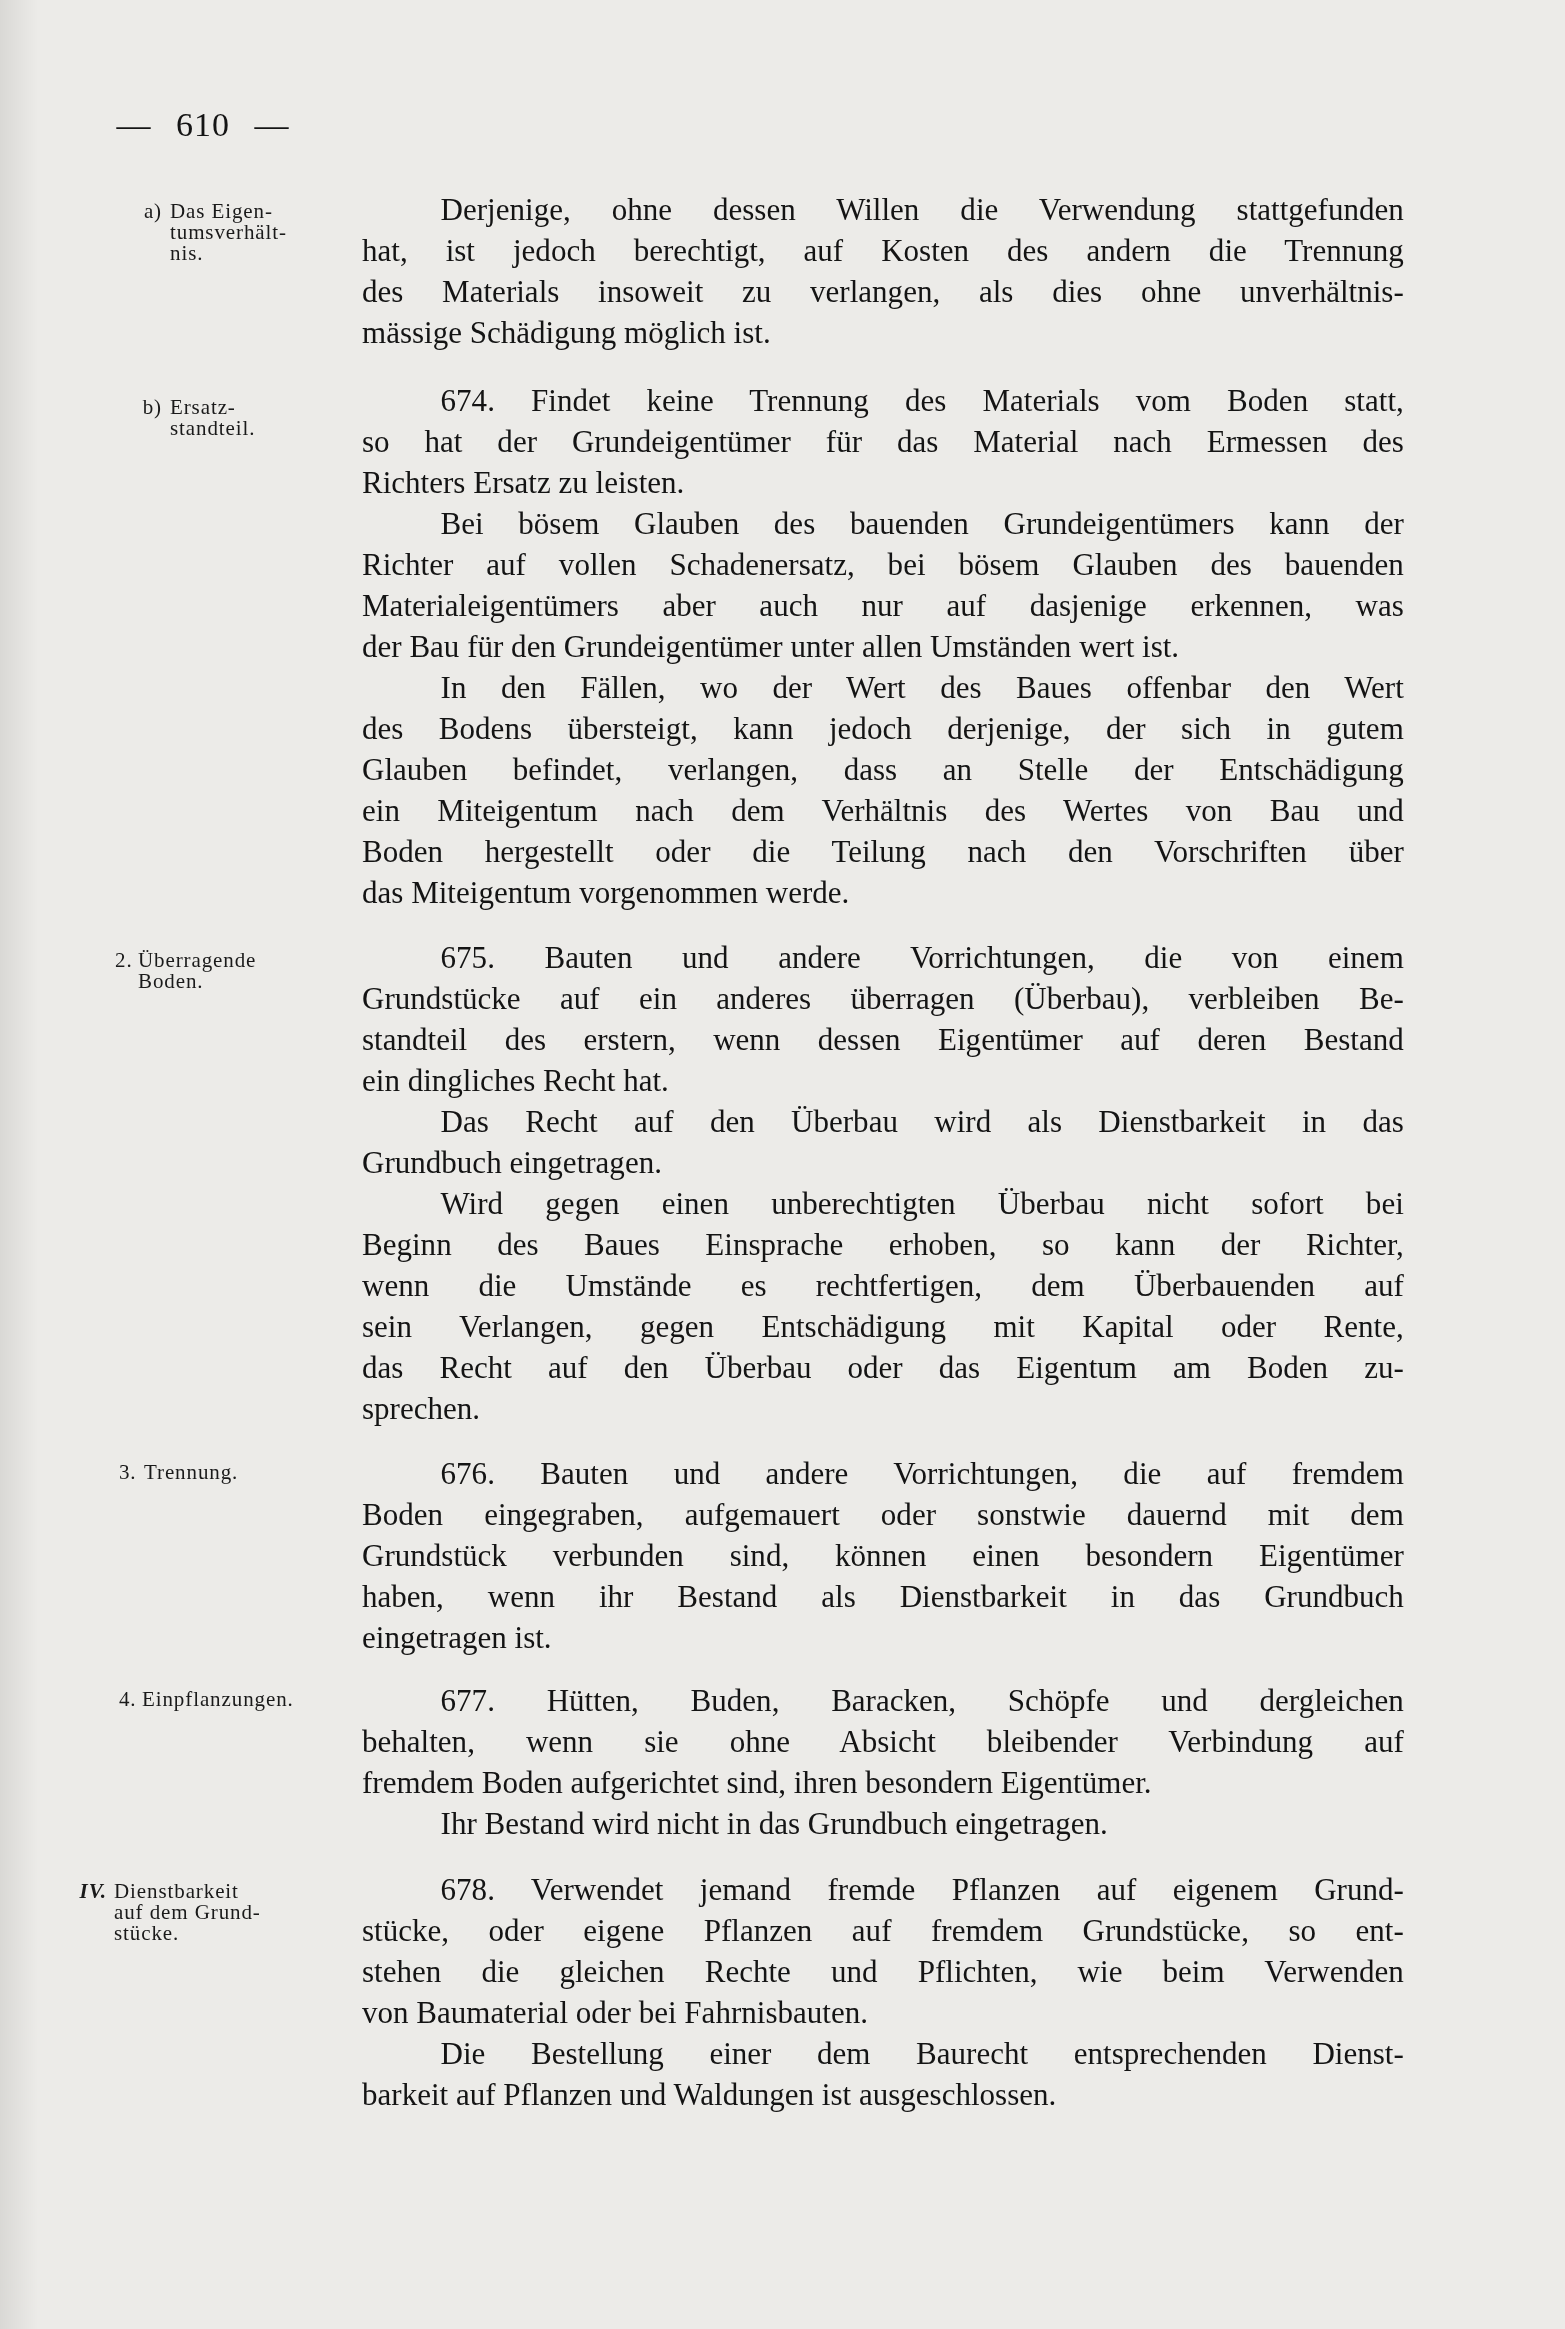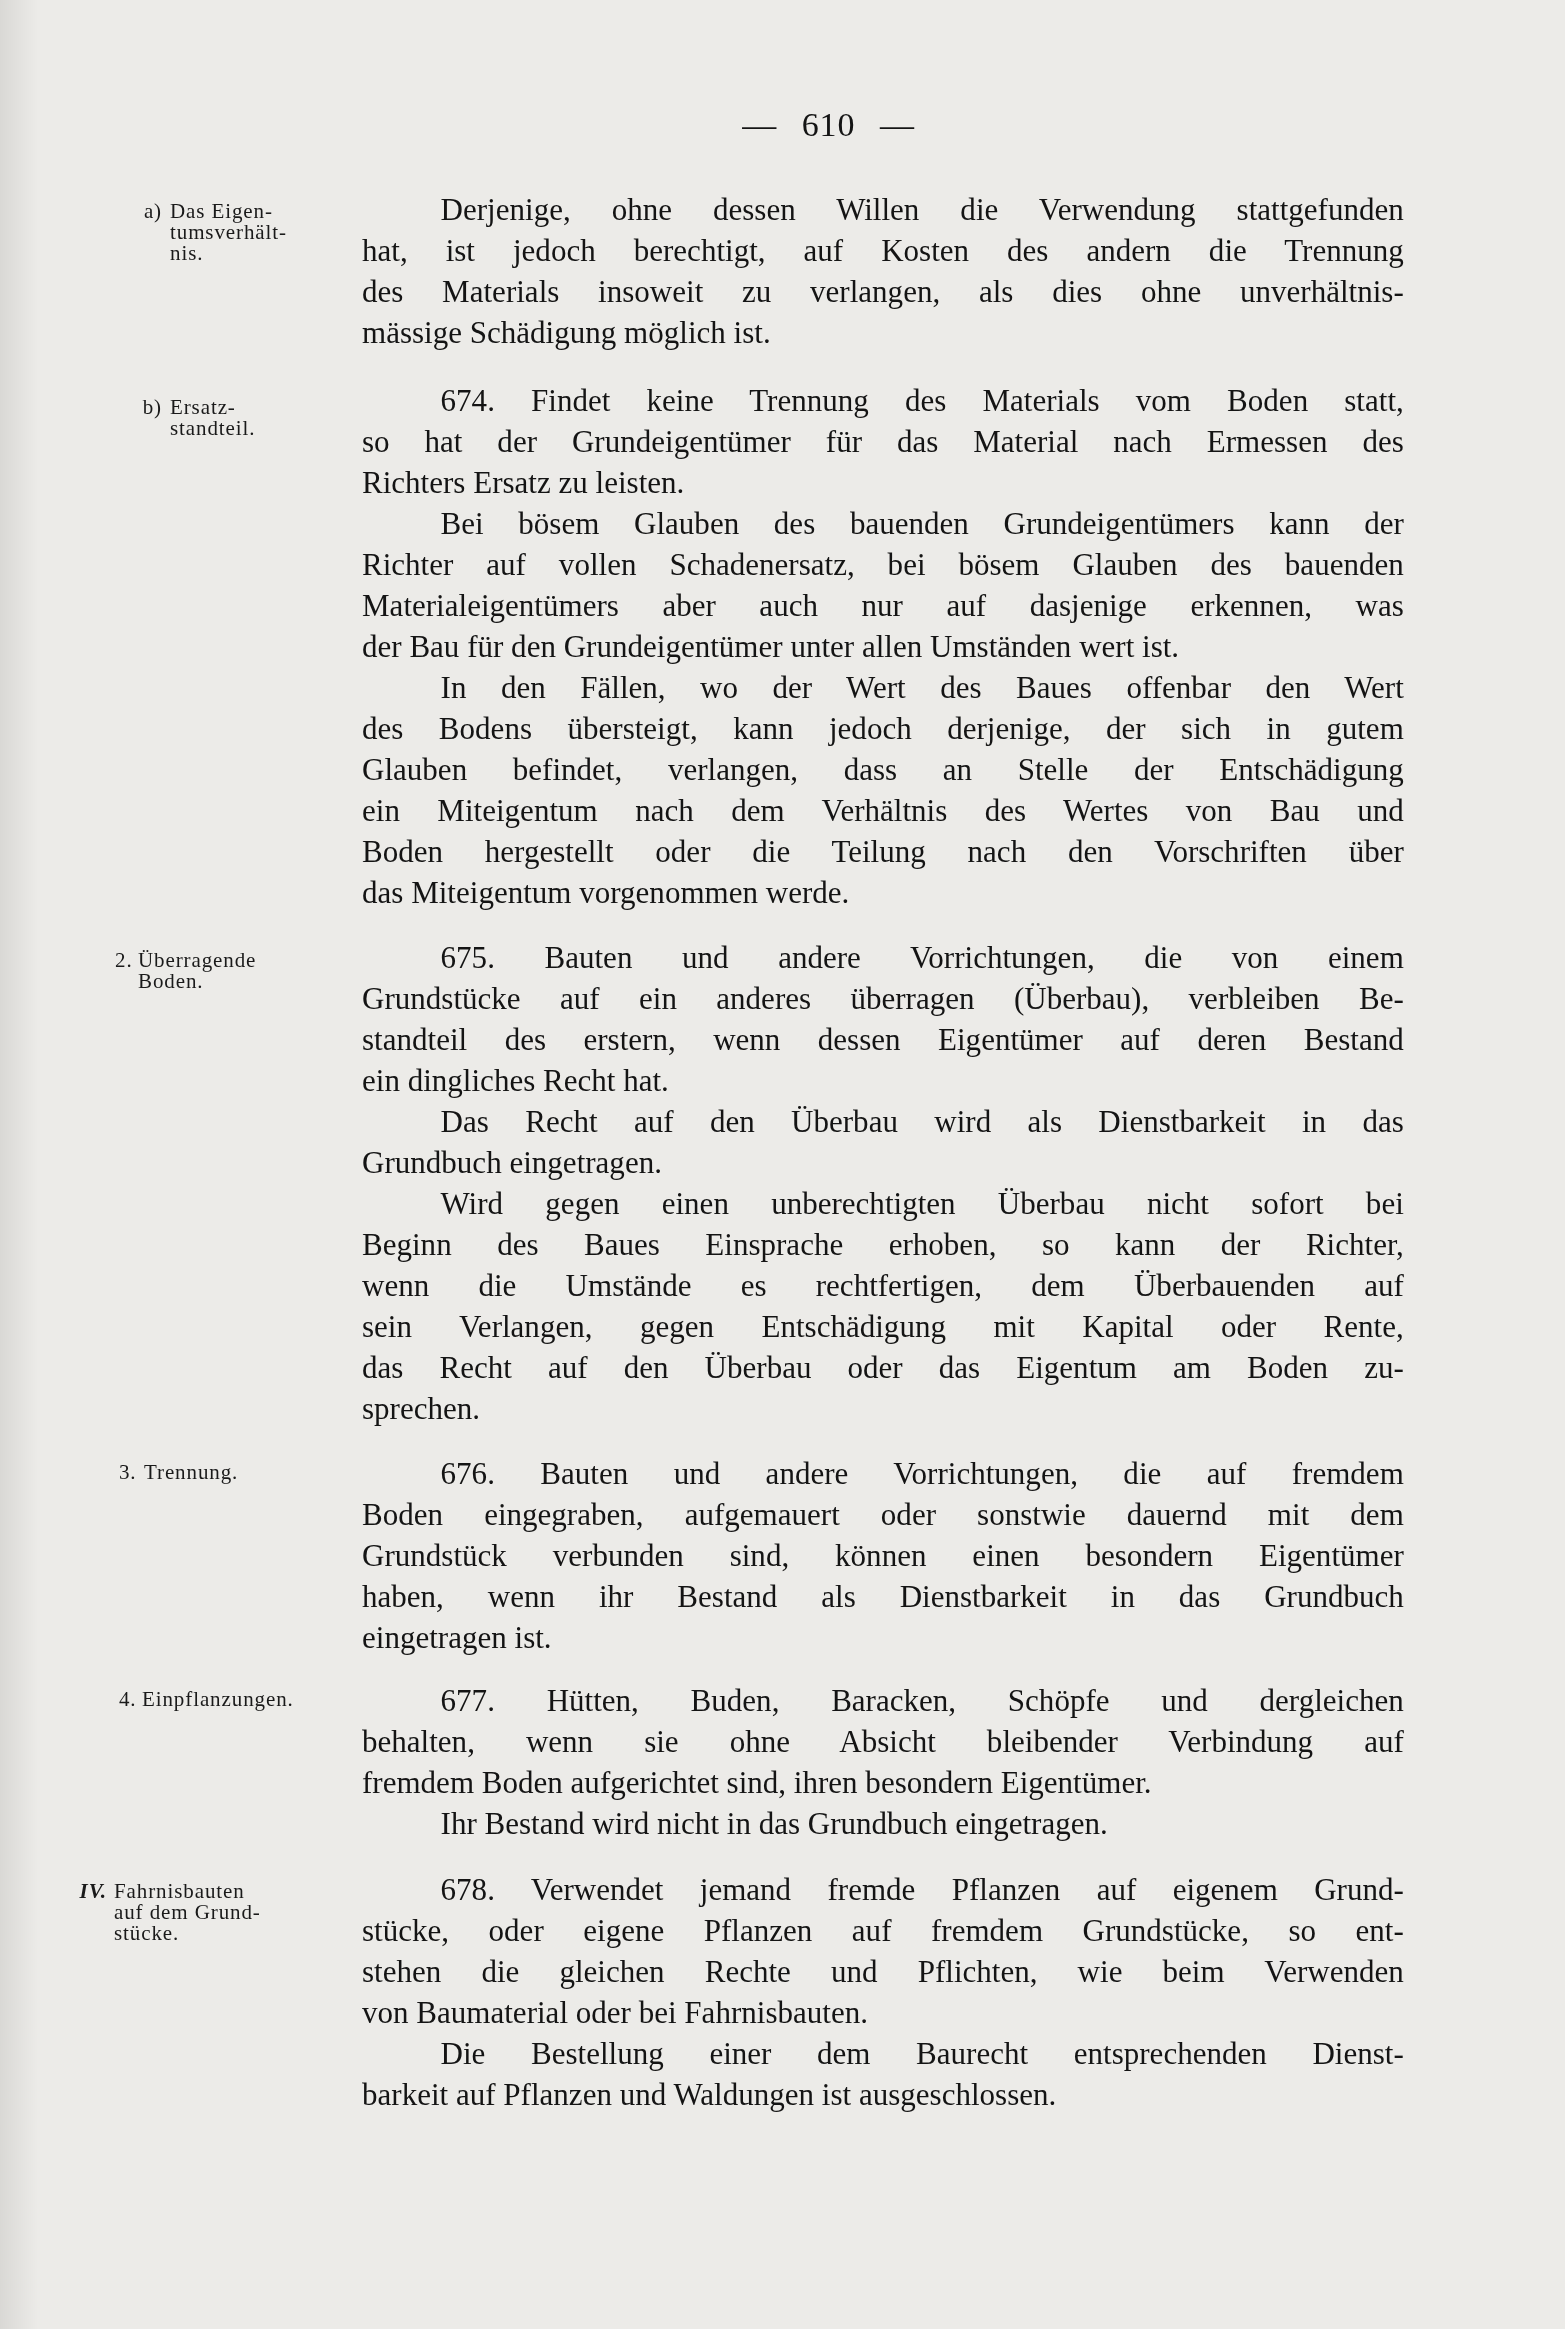--- a/index.html
+++ b/index.html
@@ -19,21 +19,21 @@
       position: absolute;
       left: 0; top: 0; bottom: 0;
       width: 38px;
       background: linear-gradient(to right, #d9d8d5, #ecebe8);
     }
     .page-number {
       position: absolute;
       top: 106px;
       left: 0;
       width: 100%;
-      text-align: center;
+      text-align: left;
       font-size: 34px;
       letter-spacing: 0.9px;
       padding-left: 92px;
       box-sizing: border-box;
     }
     .page-number .dash {
       display: inline-block;
       margin: 0 24.6px;
     }
     .margin-note {
@@ -107,21 +107,21 @@
   <span class="txt">Trennung.</span>
 </div>
 
 <div class="margin-note" style="left:142px; top:1689px;">
   <span class="num" style="left:-32px; width:26.5px;">4.</span>
   <span class="txt">Einpflanzungen.</span>
 </div>
 
 <div class="margin-note" style="left:114px; top:1881px;">
   <span class="num" style="left:-49px; width:42px; font-weight:bold;font-style:italic;">IV.</span>
-  <span class="txt">Fahrnisbauten</span>
+  <span class="txt">Dienstbarkeit</span>
   <span class="txt">auf dem Grund-</span>
   <span class="txt">stücke.</span>
 </div>
 
 <div class="para" style="top:189px;">
   <span class="line indent">Derjenige, ohne dessen Willen die Verwendung stattgefunden</span>
   <span class="line">hat, ist jedoch berechtigt, auf Kosten des andern die Trennung</span>
   <span class="line">des Materials insoweit zu verlangen, als dies ohne unverhältnis-</span>
   <span class="line last">mässige Schädigung möglich ist.</span>
 </div>

